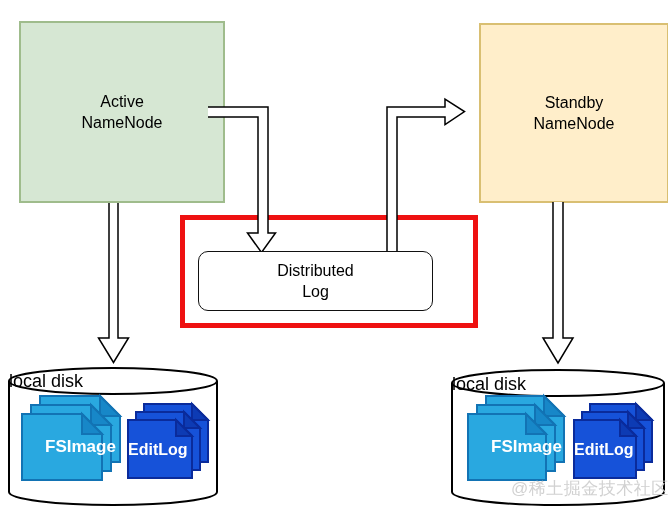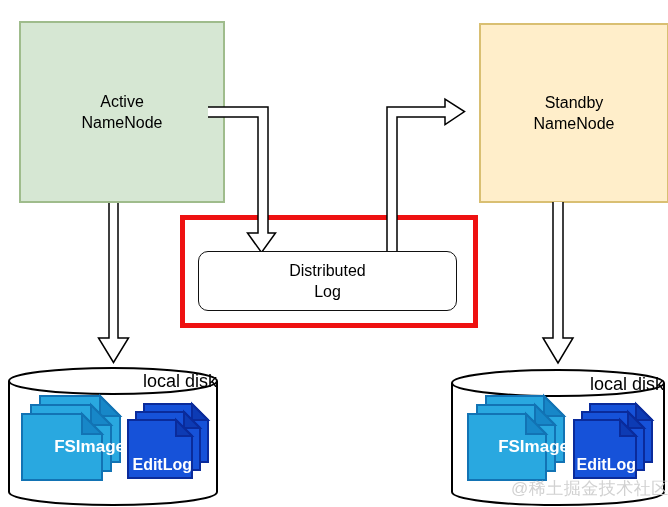--- a/index.html
+++ b/index.html
@@ -5,28 +5,28 @@
   html,body{margin:0;padding:0;background:#fff;}
   .canvas{position:relative;width:668px;height:507px;background:#ffffff;overflow:hidden;
           font-family:"Liberation Sans",sans-serif;color:#000;}
   .node{position:absolute;box-sizing:border-box;display:flex;align-items:center;justify-content:center;
         text-align:center;font-size:16px;line-height:21px;}
   .node-label{white-space:pre-line;}
   .active-nn{left:19px;top:21px;width:206px;height:182px;background:#d6e7d3;border:2px solid #9fbc8c;z-index:0;}
   .standby-nn{left:479px;top:23px;width:190px;height:180px;background:#ffeeca;border:2px solid #d9bf72;z-index:0;}
   .red-box{position:absolute;left:180px;top:215px;width:298px;height:113px;box-sizing:border-box;
            border:5px solid #ee1111;z-index:1;}
-  .dlog{left:198px;top:251px;width:259px;height:60px;background:#ffffff;border:1.5px solid #111;
+  .dlog{left:198px;top:251px;width:235px;height:60px;background:#ffffff;border:1.5px solid #111;
         border-radius:10px;z-index:3;}
   .shapes{position:absolute;left:0;top:0;z-index:2;}
-  .txt{position:absolute;text-align:right;z-index:4;}
+  .txt{position:absolute;text-align:left;z-index:4;}
   .disk-label{font-size:18px;color:#000;}
   .file-label{color:#fff;font-weight:bold;}
   .fs{font-size:17px;padding-left:23px;}
-  .el{font-size:16px;margin-top:15px;}
+  .el{font-size:16px;}
   .watermark{position:absolute;left:511px;top:477px;width:158px;z-index:5;font-size:17px;
              color:rgba(205,205,205,0.92);text-align:center;letter-spacing:0.5px;}
 </style>
 </head>
 <body>
 
 <div class="canvas">
 
   <div class="node active-nn">
     <span class="node-label">Active

